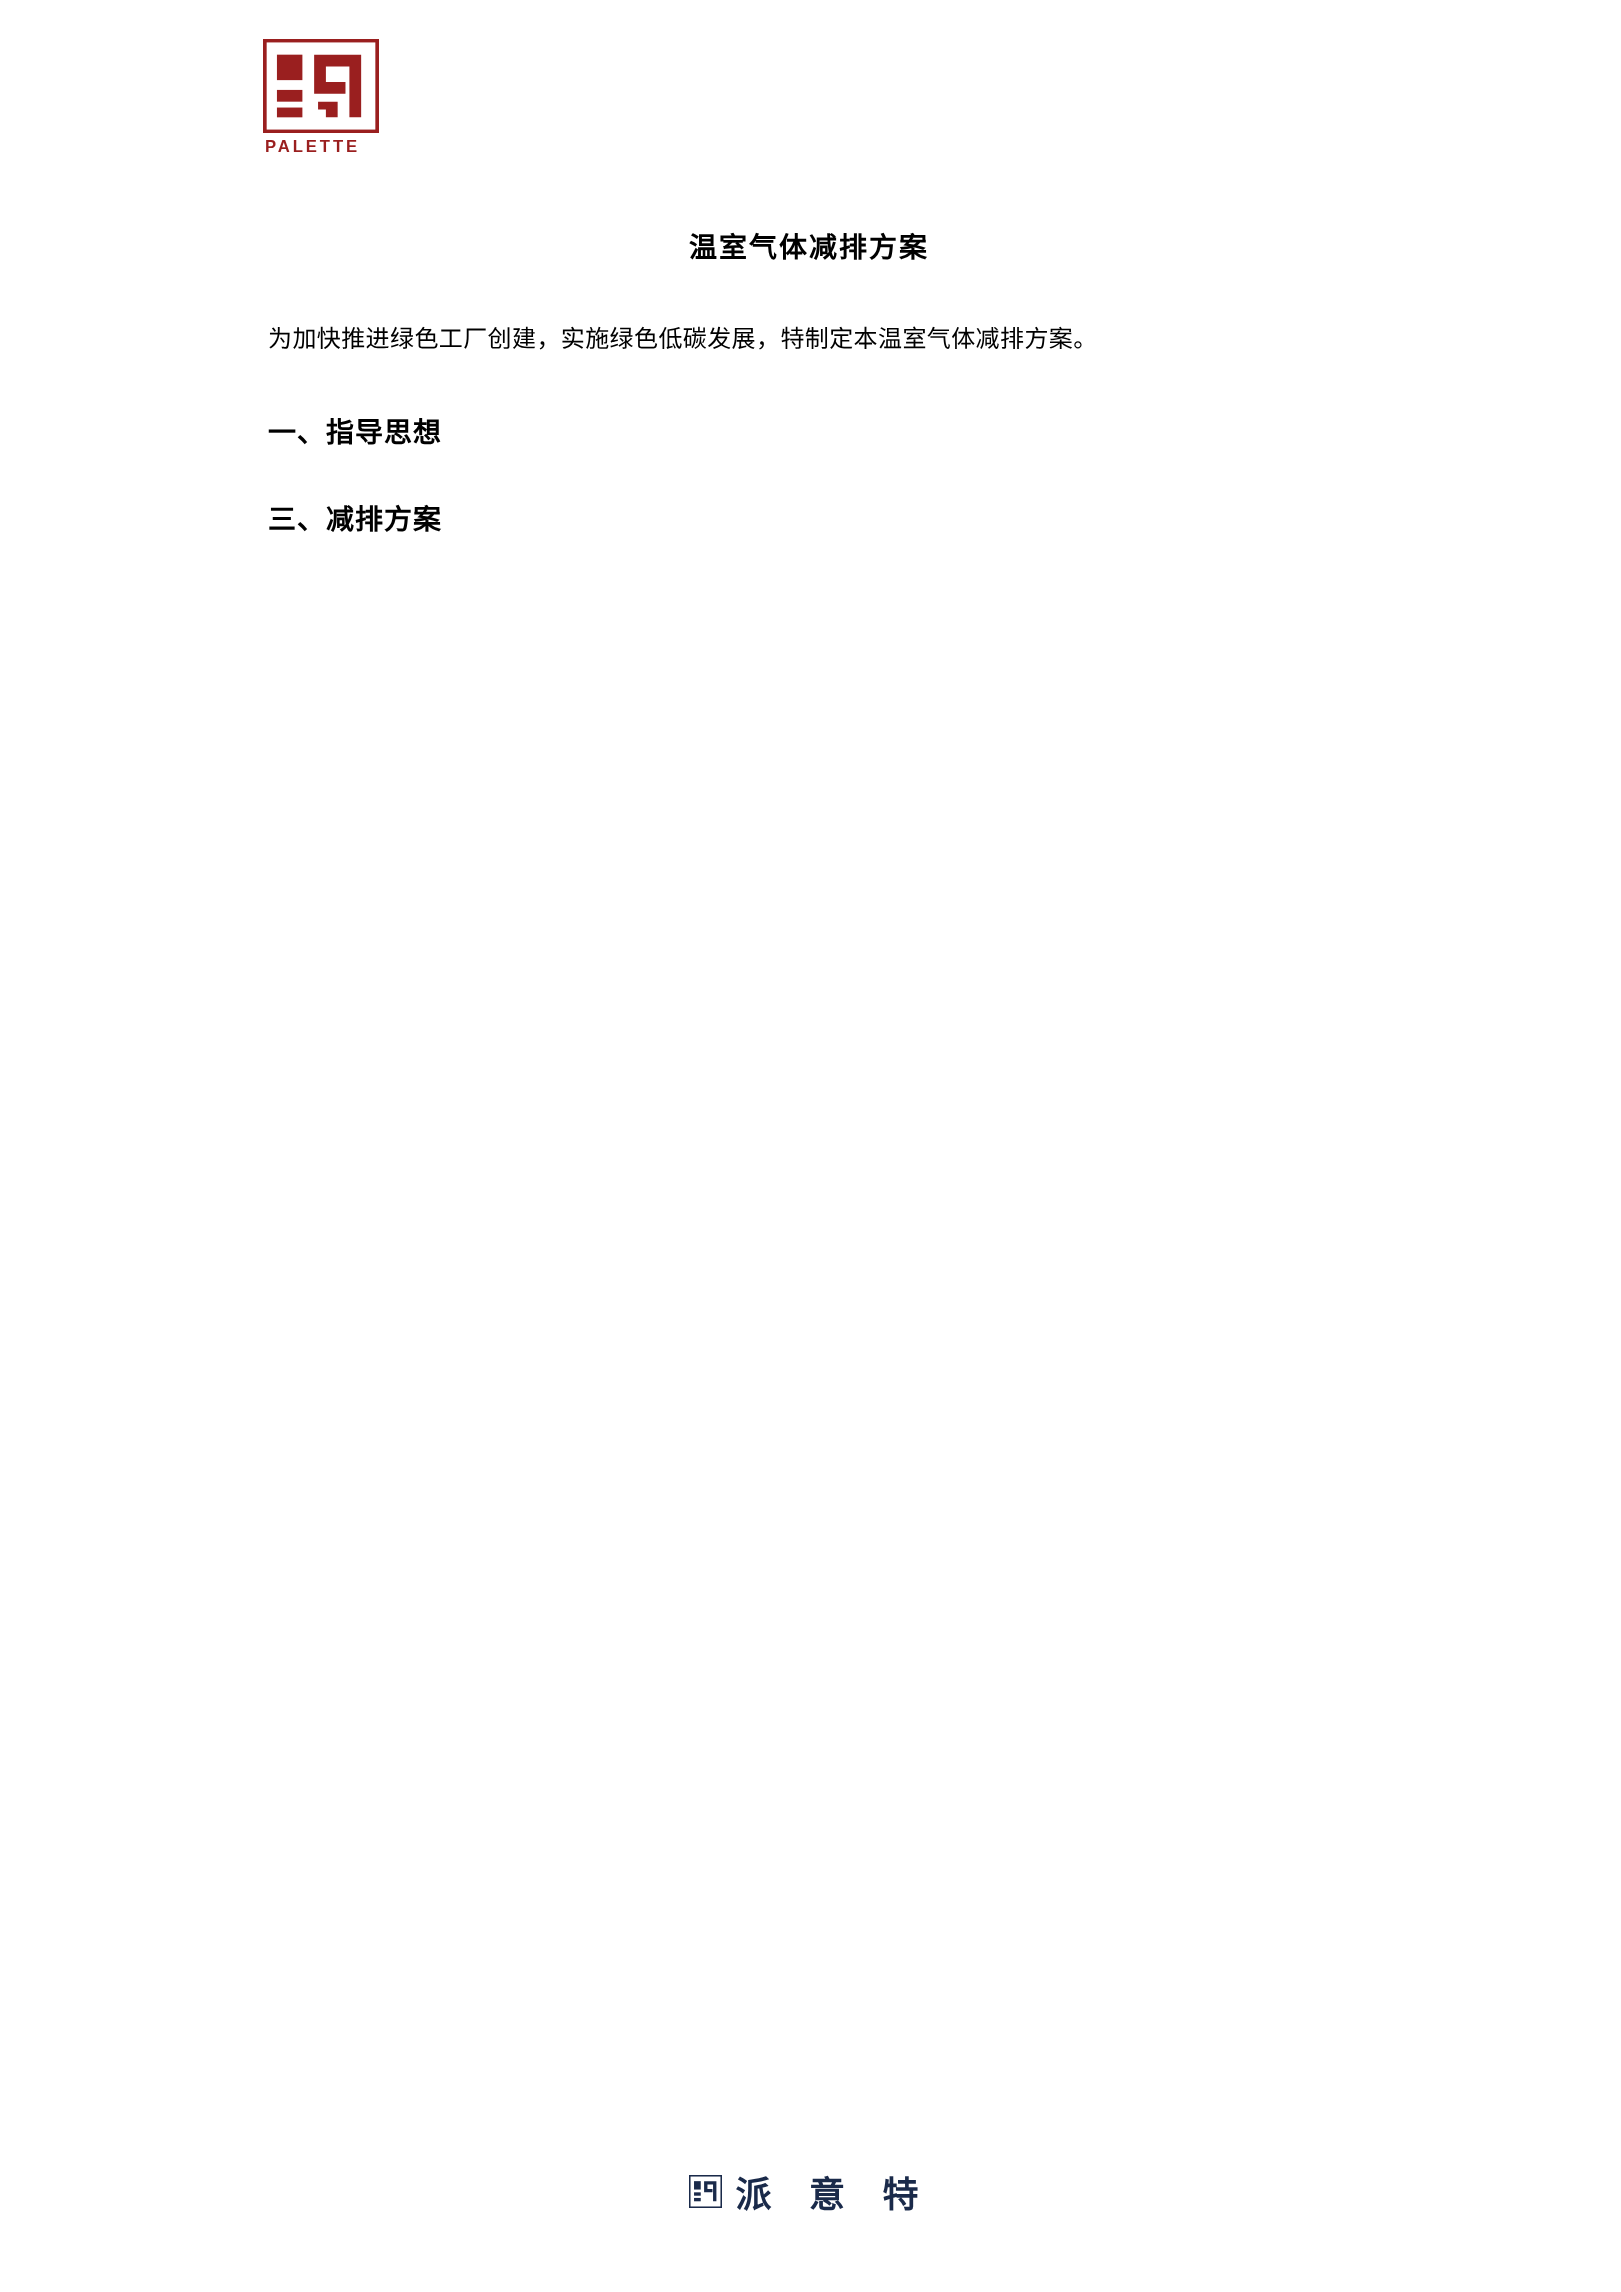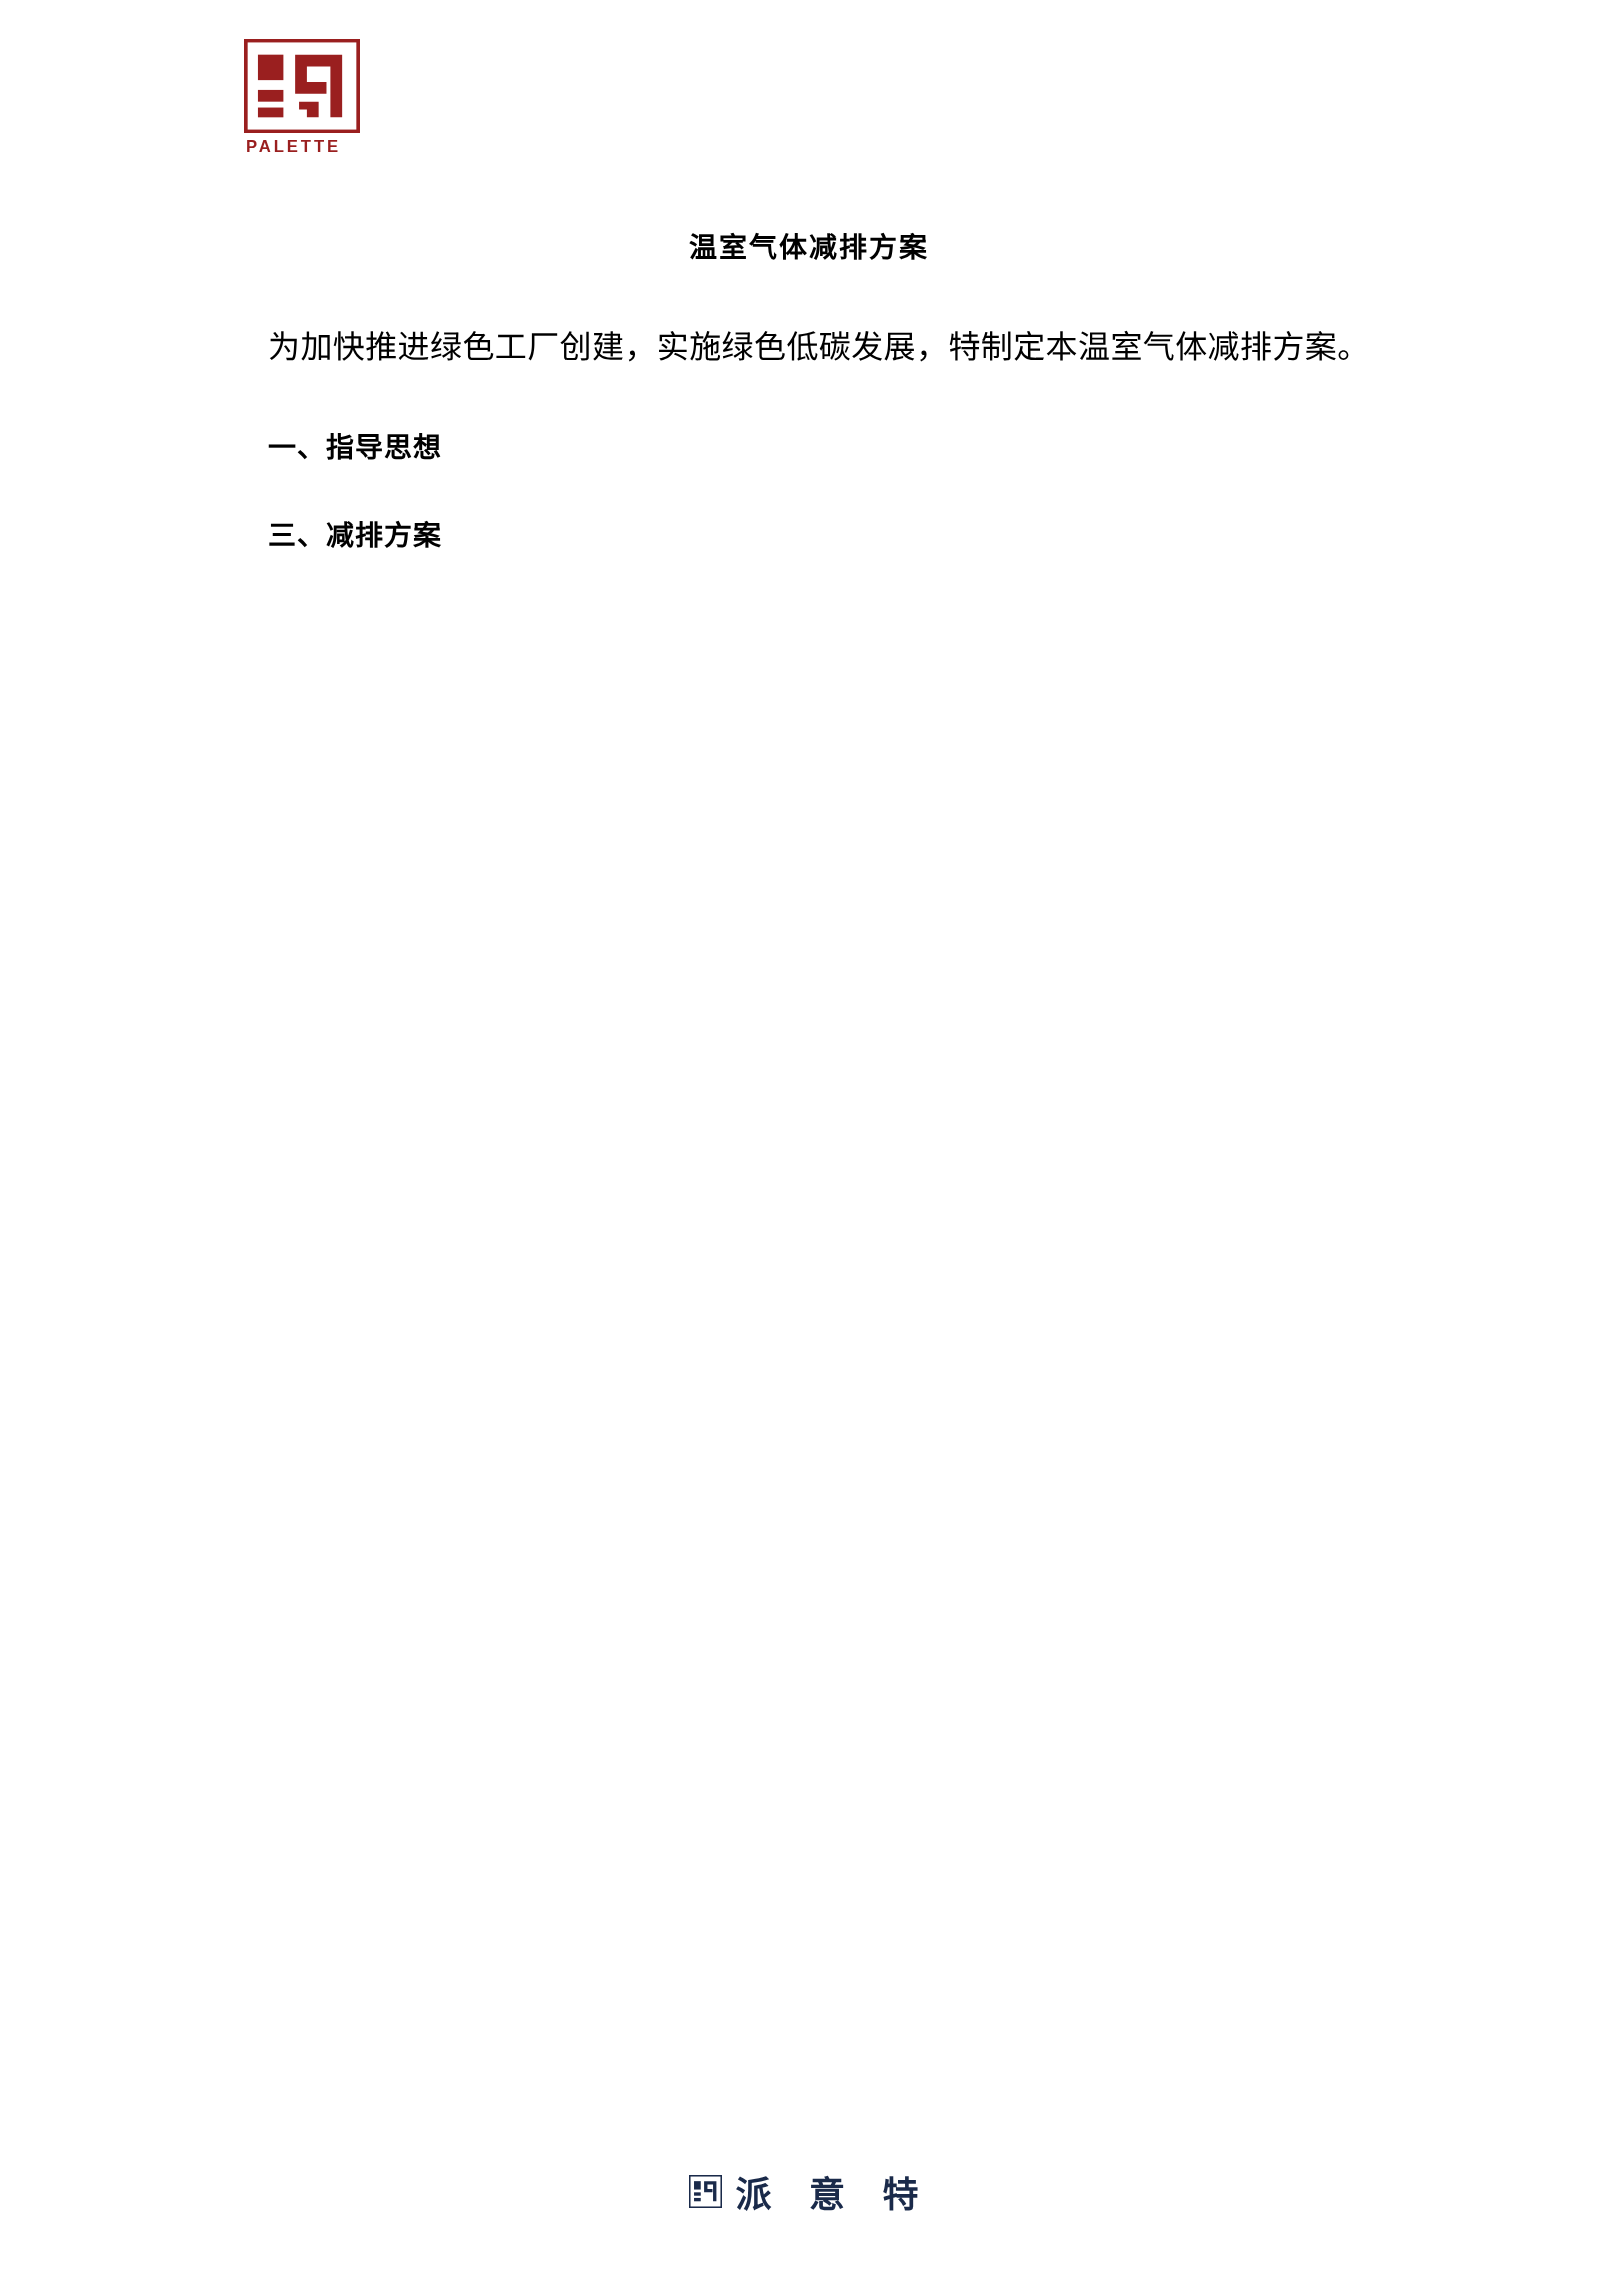--- a/index.html
+++ b/index.html
@@ -14,21 +14,21 @@
     background: #ffffff;
     margin: 0 auto;
     overflow: hidden;
     font-family: "Liberation Serif", "DejaVu Serif", serif;
     color: #000000;
   }
 
   
   .header-logo {
     position: absolute;
-    left: 244px;
+    left: 263px;
     top: 39px;
     width: 157px;
     height: 127px;
   }
   .logo-mark {
     width: 116px;
     height: 94px;
     position: relative;
   }
   .logo-mark svg { display: block; }
@@ -51,21 +51,21 @@
   }
   .doc-title {
     text-align: center;
     font-size: 28px;
     font-weight: 700;
     letter-spacing: 2px;
     margin: 0 0 51px 0;
     font-family: "Liberation Serif", "DejaVu Serif", serif;
   }
   .para {
-    font-size: 32px;
+    font-size: 24px;
     line-height: 1.95;
     text-indent: 57px;
     margin: 0 0 25.5px 0;
     text-align: justify;
     letter-spacing: 0.4px;
   }
   .heading {
     font-size: 28px;
     font-weight: 700;
     line-height: 1.95;

